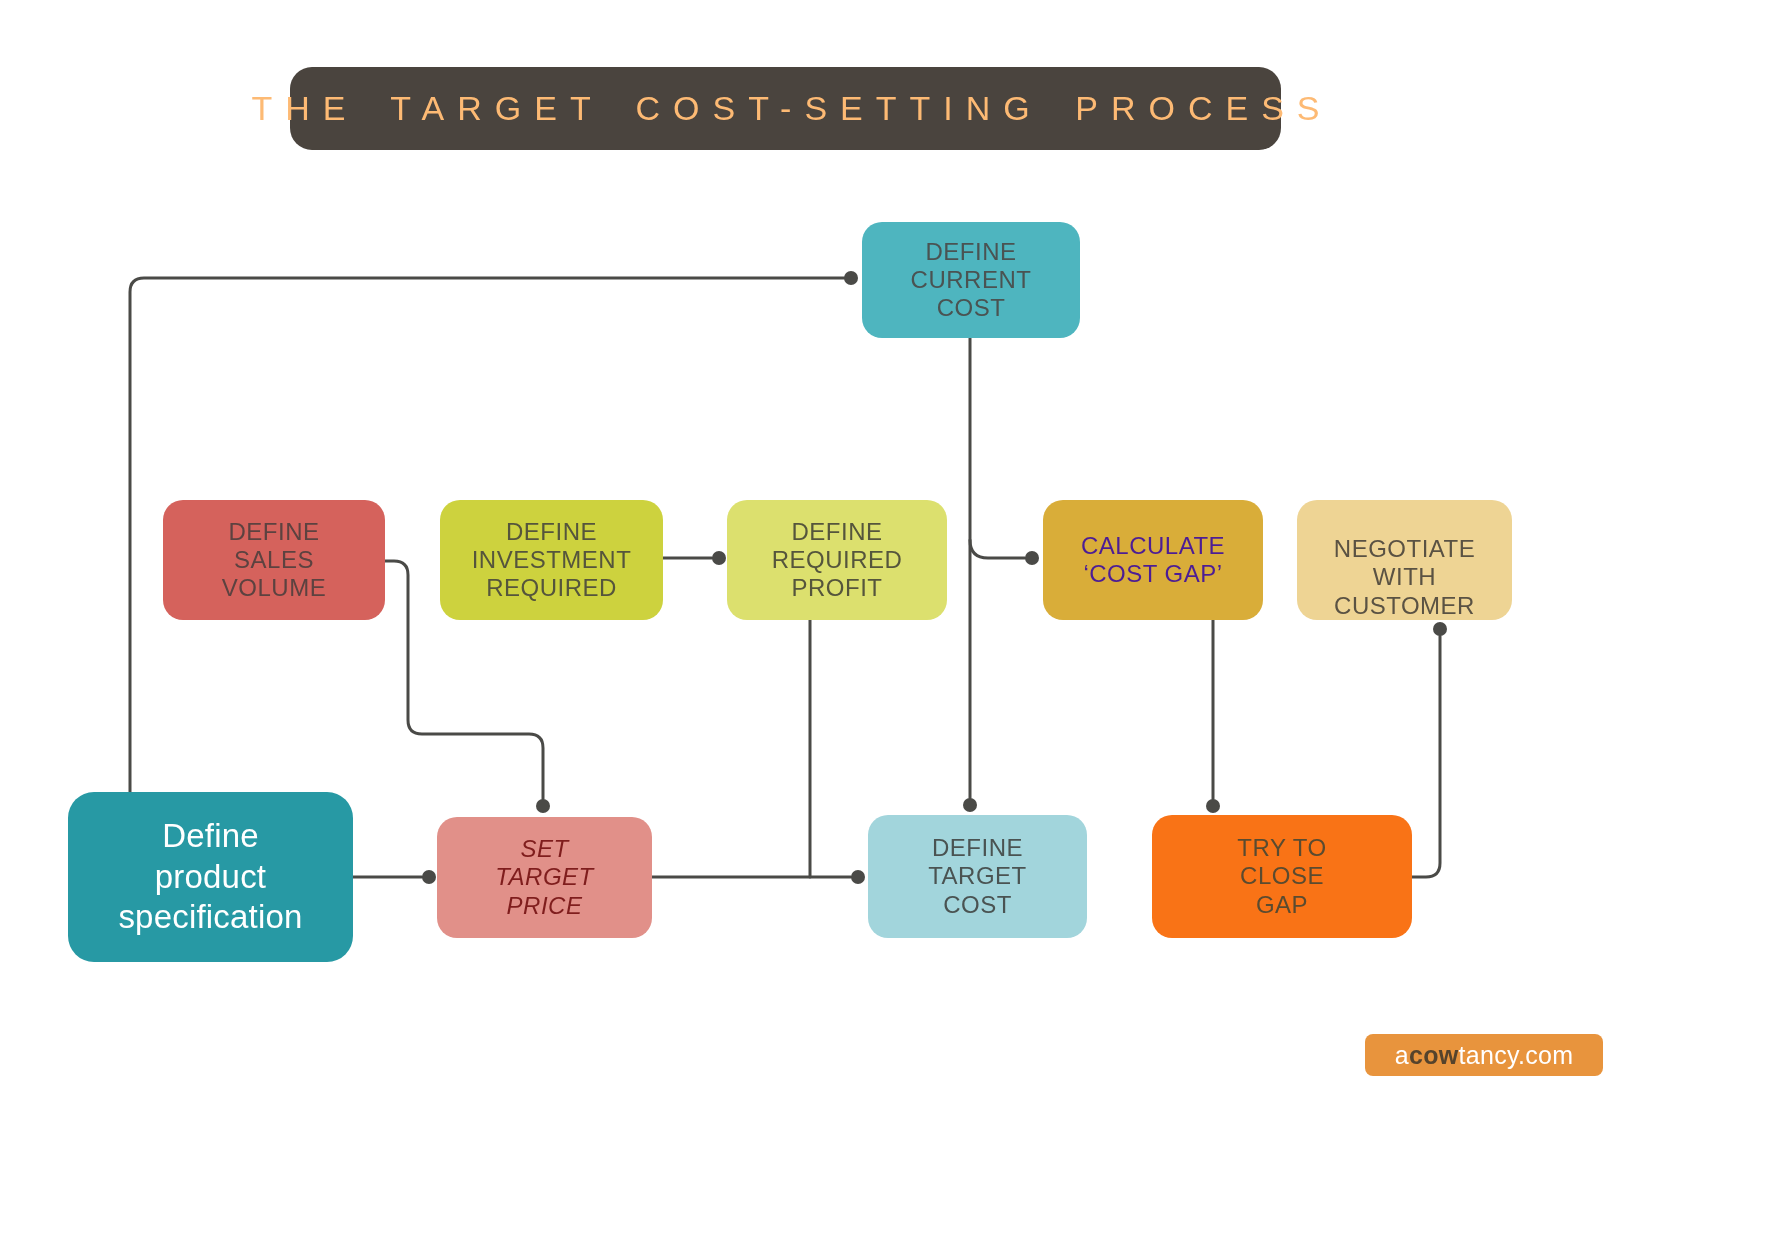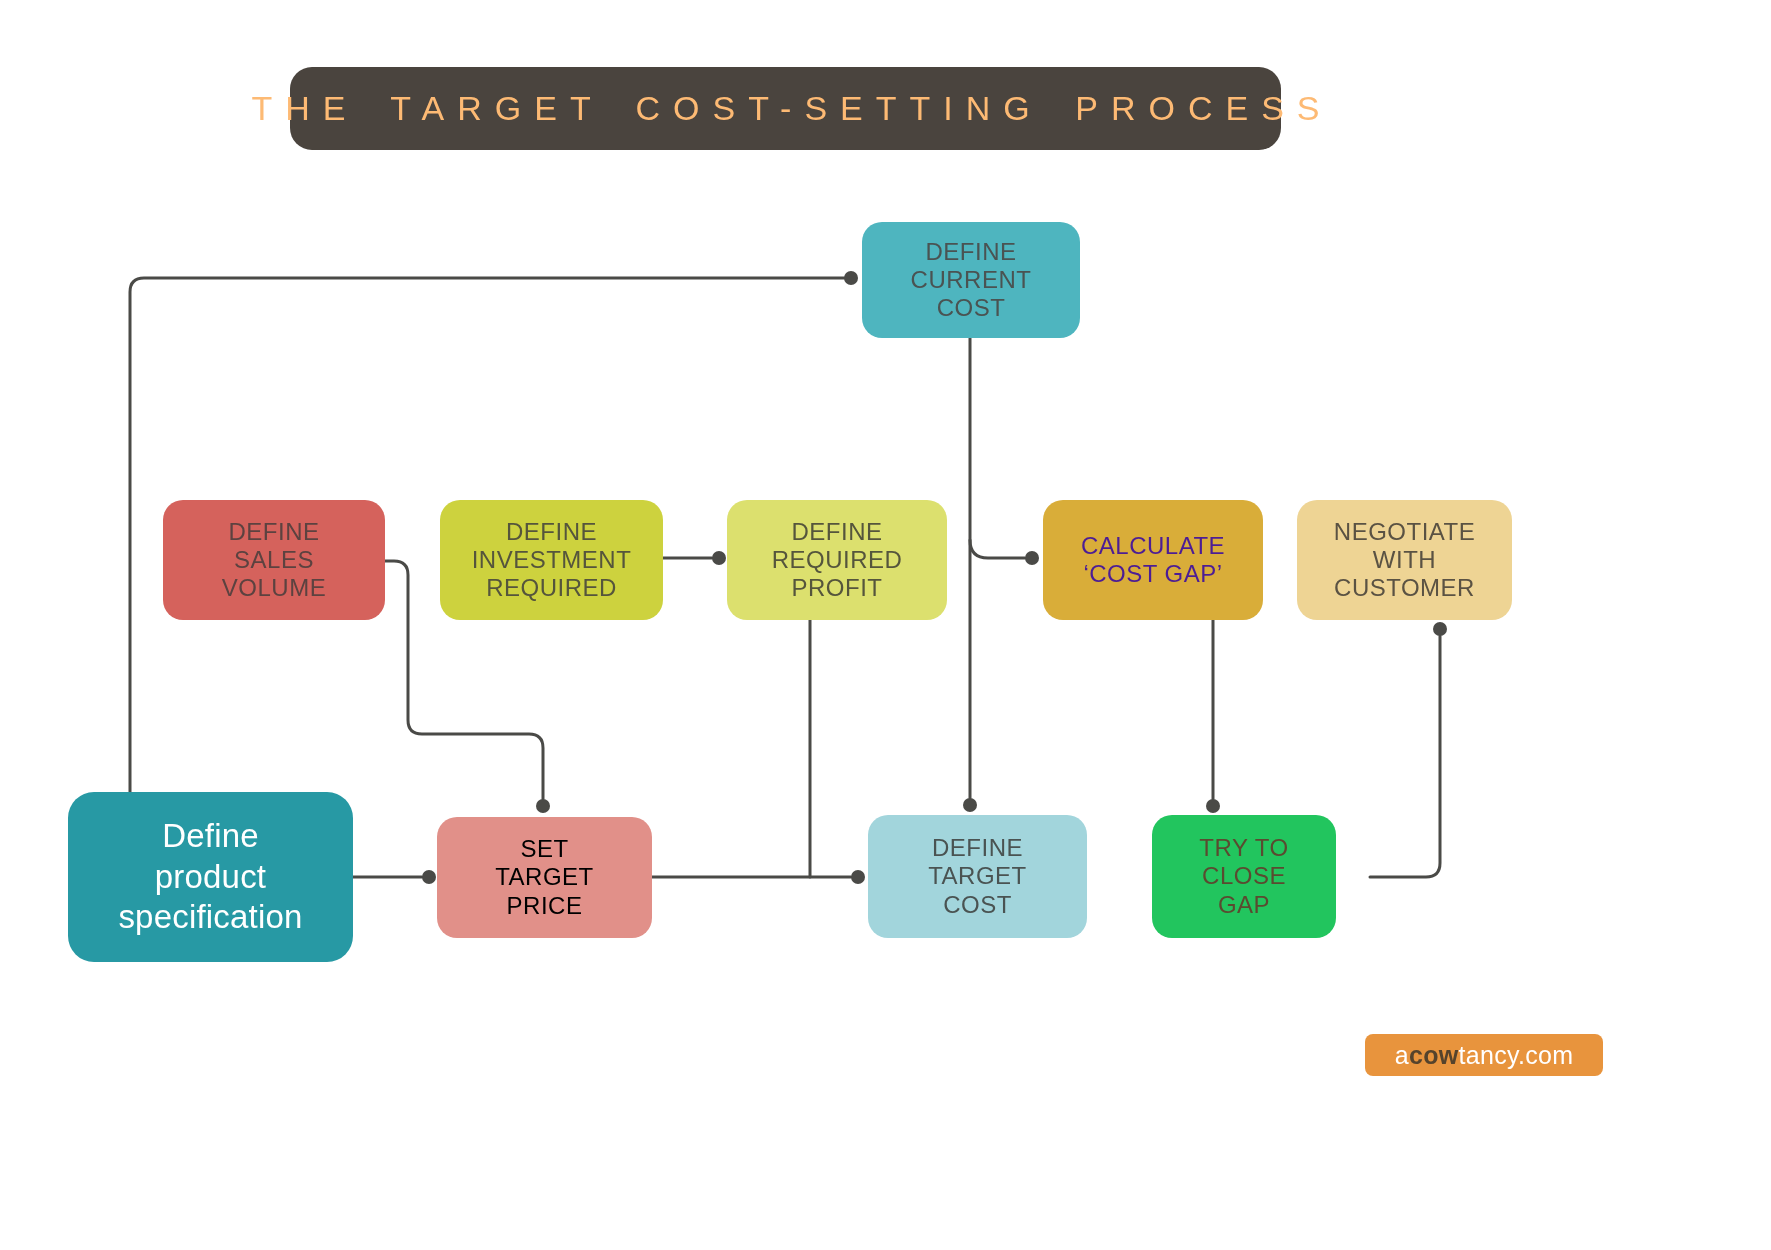--- a/index.html
+++ b/index.html
@@ -120,45 +120,45 @@
     <span class="node-label" style="color: rgb(85, 85, 60);">DEFINE
 REQUIRED
 PROFIT</span>
   </div>
 
   <div class="node" style="left: 1043px; top: 500px; width: 220px; height: 120px; background: rgb(217, 173, 57);">
     <span class="node-label" style="color: #4c1d95;">CALCULATE
 ‘COST GAP’</span>
   </div>
 
-  <div class="node" style="left: 1297px; top: 500px; width: 215px; height: 120px; background: rgb(238, 212, 148);">
+  <div class="node" style="left: 1297px; top: 500px; width: 215px; height: 120px; background: rgb(238, 212, 148); align-items: flex-end;">
     <span class="node-label" style="color: rgb(90, 82, 67);">NEGOTIATE
 WITH
 CUSTOMER</span>
   </div>
 
   <div class="node big" style="left: 68px; top: 792px; width: 285px; height: 170px; background: rgb(39, 153, 164);">
     <span class="node-label" style="color: rgb(255, 255, 255);">Define
 product
 specification</span>
   </div>
 
   <div class="node" style="left: 437px; top: 817px; width: 215px; height: 121px; background: rgb(225, 144, 137);">
-    <span class="node-label" style="color: #000000;">SET
+    <span class="node-label" style="color: #7f1d1d; font-style: italic;">SET
 TARGET
 PRICE</span>
   </div>
 
   <div class="node" style="left: 868px; top: 815px; width: 219px; height: 123px; background: rgb(162, 213, 220);">
     <span class="node-label" style="color: rgb(74, 83, 82);">DEFINE
 TARGET
 COST</span>
   </div>
 
-  <div class="node" style="left: 1152px; top: 815px; width: 184px; height: 123px; background: #22c55e;">
+  <div class="node" style="left: 1152px; top: 815px; width: 260px; height: 123px; background: #f97316;">
     <span class="node-label" style="color: rgb(90, 75, 48);">TRY TO
 CLOSE
 GAP</span>
   </div>
 
   <div class="logo" style="background: rgb(232, 148, 61); margin-left: 32px;">
     <span class="logo-text"><span style="color: rgb(255, 255, 255);">a</span><b style="color: rgb(85, 67, 44);">cow</b><span style="color: rgb(255, 255, 255);">tancy.com</span></span>
   </div>
 
 </div>

